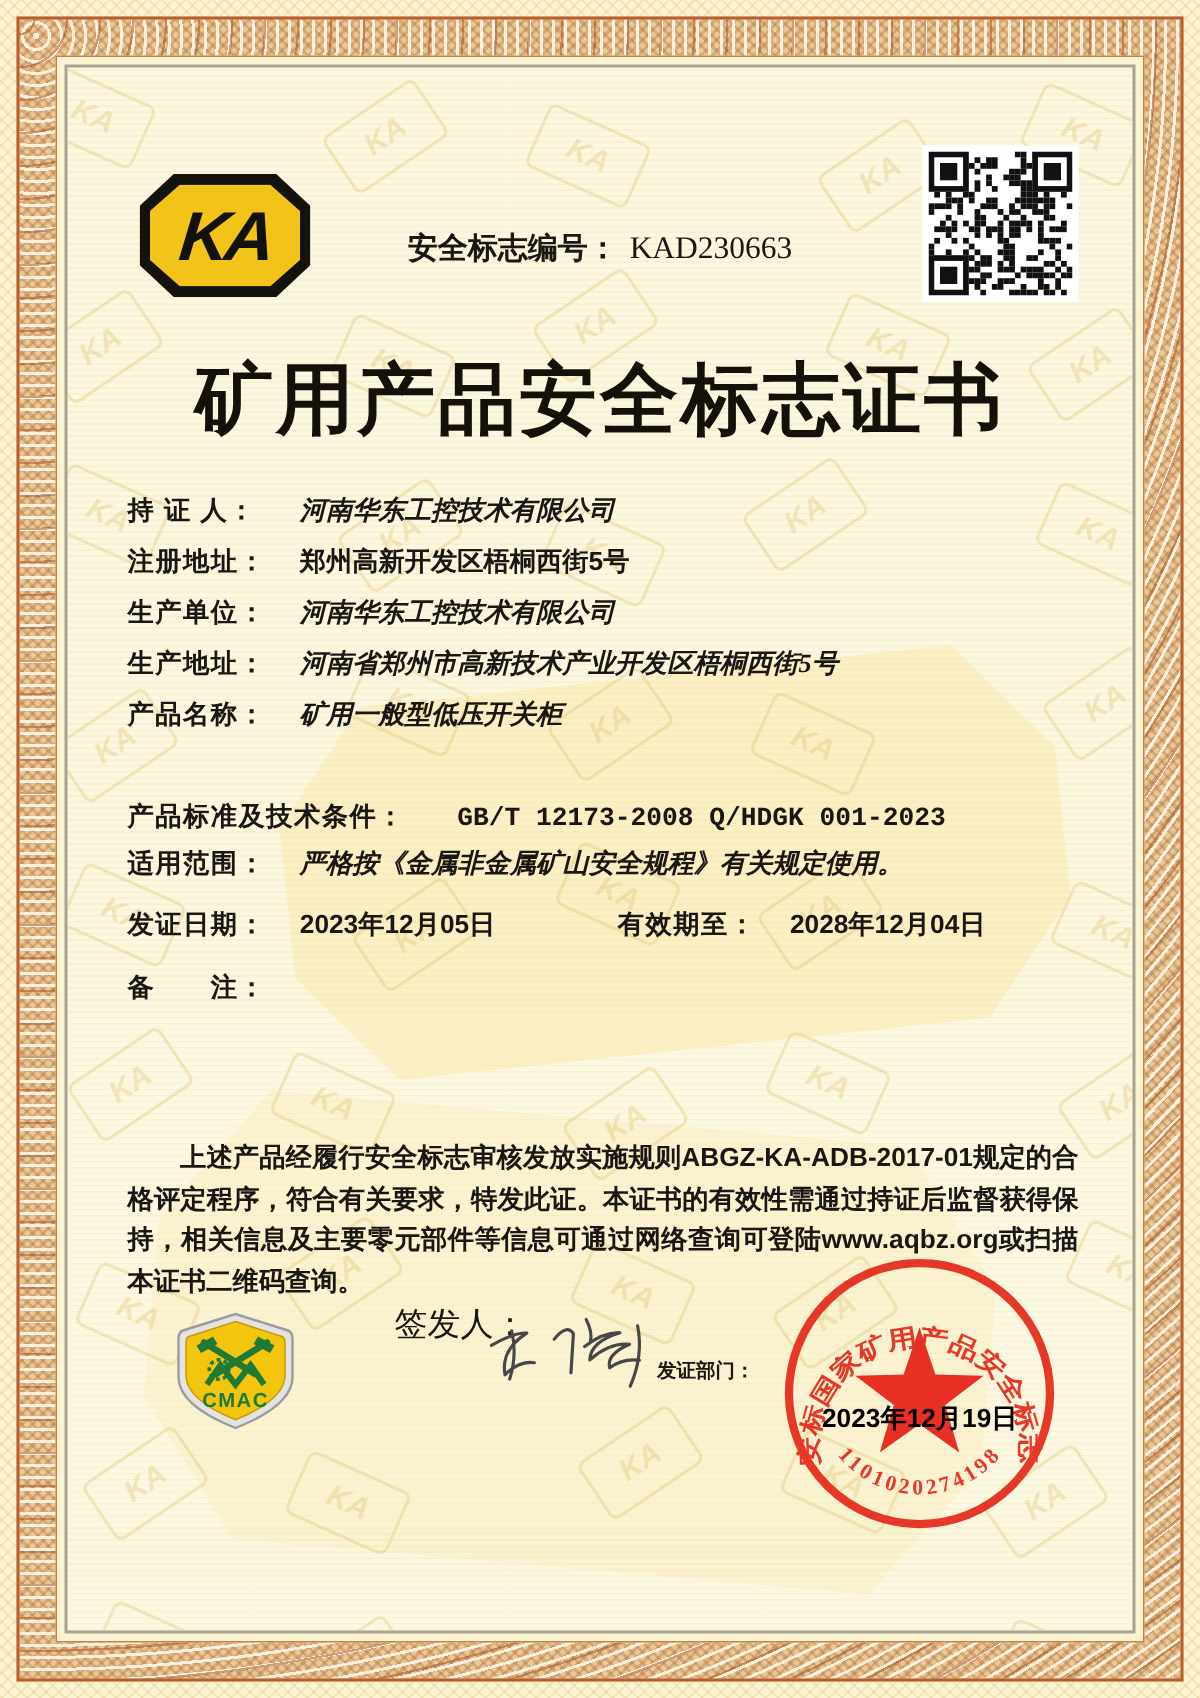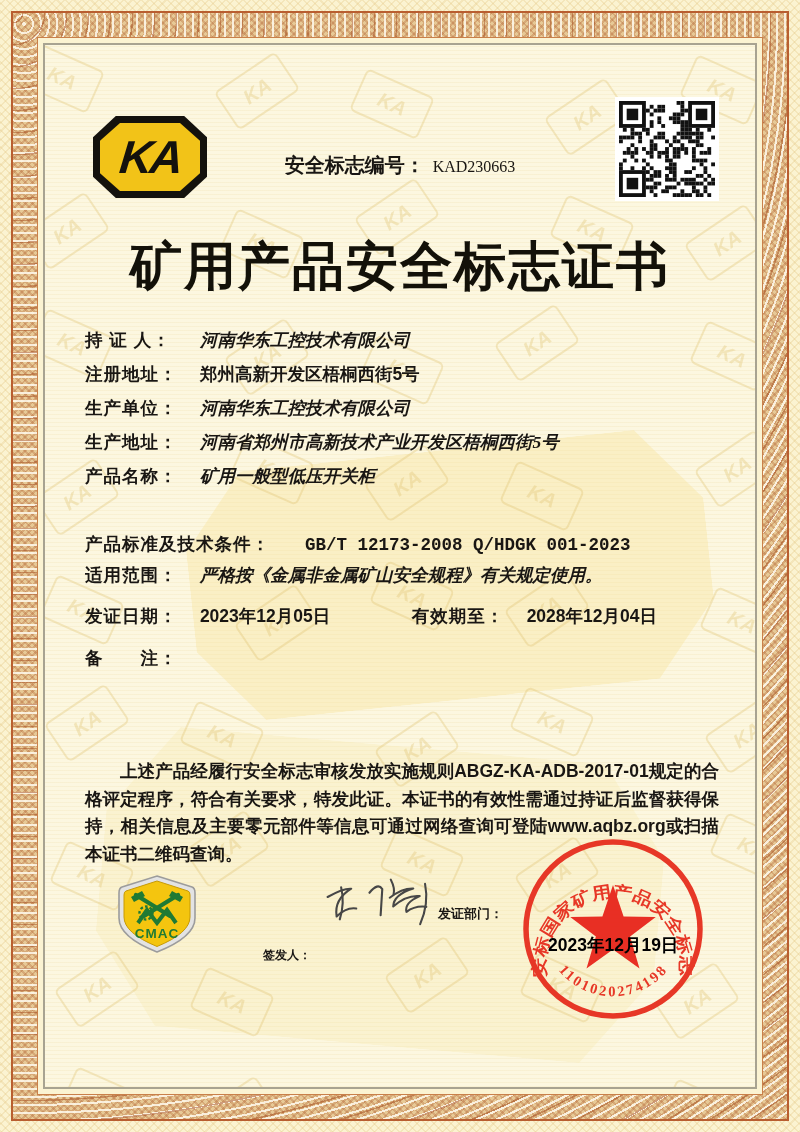--- a/index.html
+++ b/index.html
@@ -54,21 +54,21 @@
     background:#14120d;
     clip-path:polygon(20% 0,80% 0,100% 26%,100% 74%,80% 100%,20% 100%,0 74%,0 26%);
     display:flex;align-items:center;justify-content:center;}
   .ka-inner{width:100px;height:68px;background:#f2c318;
     clip-path:polygon(20% 0,80% 0,100% 26%,100% 74%,80% 100%,20% 100%,0 74%,0 26%);
     display:flex;align-items:center;justify-content:center;}
   .ka-text{font-weight:900;font-size:46px;font-style:italic;color:#14120d;
     letter-spacing:-3px;transform:skewX(-6deg);line-height:1; font-family:"Liberation Sans",sans-serif;}
   .serial{position:absolute; left:0; top:152px; width:800px; text-align:center; font-size:20px;}
   .serial .lbl{font-weight:700;}
-  .serial .num{font-family:"Liberation Serif", serif; font-size:16px; margin-left:8px;}
+  .serial .num{font-family:"Liberation Serif", serif; font-size:21px; margin-left:8px;}
   .qr{position:absolute; left:615px; top:97px; width:104px; height:104px; background:#ffffff; padding:4px;}
   .qr svg{display:block;width:96px;height:96px;}
 
   .title{position:absolute; left:0; top:232px; width:800px; text-align:center;
     font-size:52px; font-weight:900; letter-spacing:2px;
     font-family:"Liberation Serif", serif; color:#131109;}
 
   
   .row{position:absolute; left:85px; width:640px; font-size:17.5px; white-space:nowrap;}
   .row .lb{display:inline-block; font-weight:700; width:110px; letter-spacing:1px;}
@@ -76,21 +76,21 @@
   .row .val{font-weight:700;}
   .row .val.kai{font-family:"Liberation Serif", serif; font-style:italic; font-weight:600;}
   .row .val.mono{font-family:"Liberation Mono", monospace; font-weight:700; letter-spacing:0;}
   .row .val.w1{display:inline-block;width:207px;}
 
   .statement{position:absolute; left:85px; top:758px; width:634px; z-index:2;
     font-size:17.5px; font-weight:700; line-height:27.5px; text-indent:2em; text-align:justify;}
 
   
   .cmac{position:absolute; left:116px; top:874px; width:82px; height:80px;}
-  .signer{position:absolute; left:263px; top:947px; font-size:12px; font-weight:700;}
+  .signer{position:absolute; left:263px; top:868px; font-size:22px; font-weight:400;}
   .signature{position:absolute; left:322px; top:872px; width:125px; height:62px; transform:rotate(-3deg);}
   .issuer{position:absolute; left:438px; top:905px; font-size:13px; font-weight:700;}
   .stamp{position:absolute; left:517px; top:833px; width:192px; height:192px; opacity:.95;}
   .stamp-date{position:absolute; left:548px; top:933px; font-size:17.5px; font-weight:700; color:#000; z-index:3;}
 </style>
 </head>
 <body>
 
 <div class="page">
 

